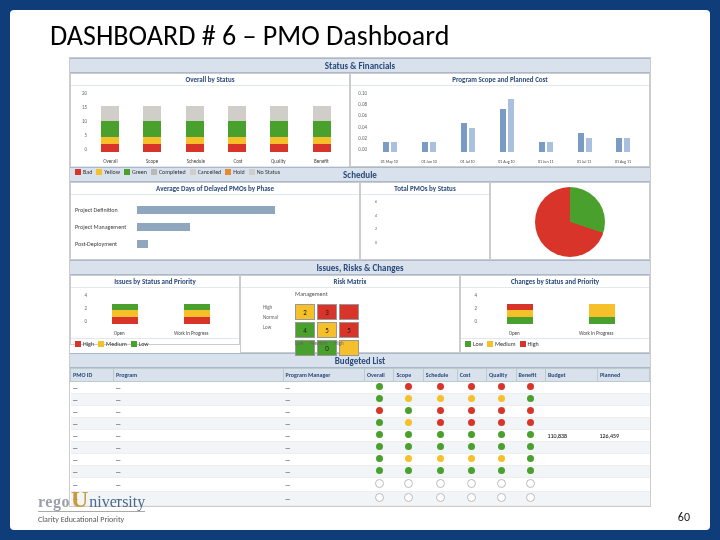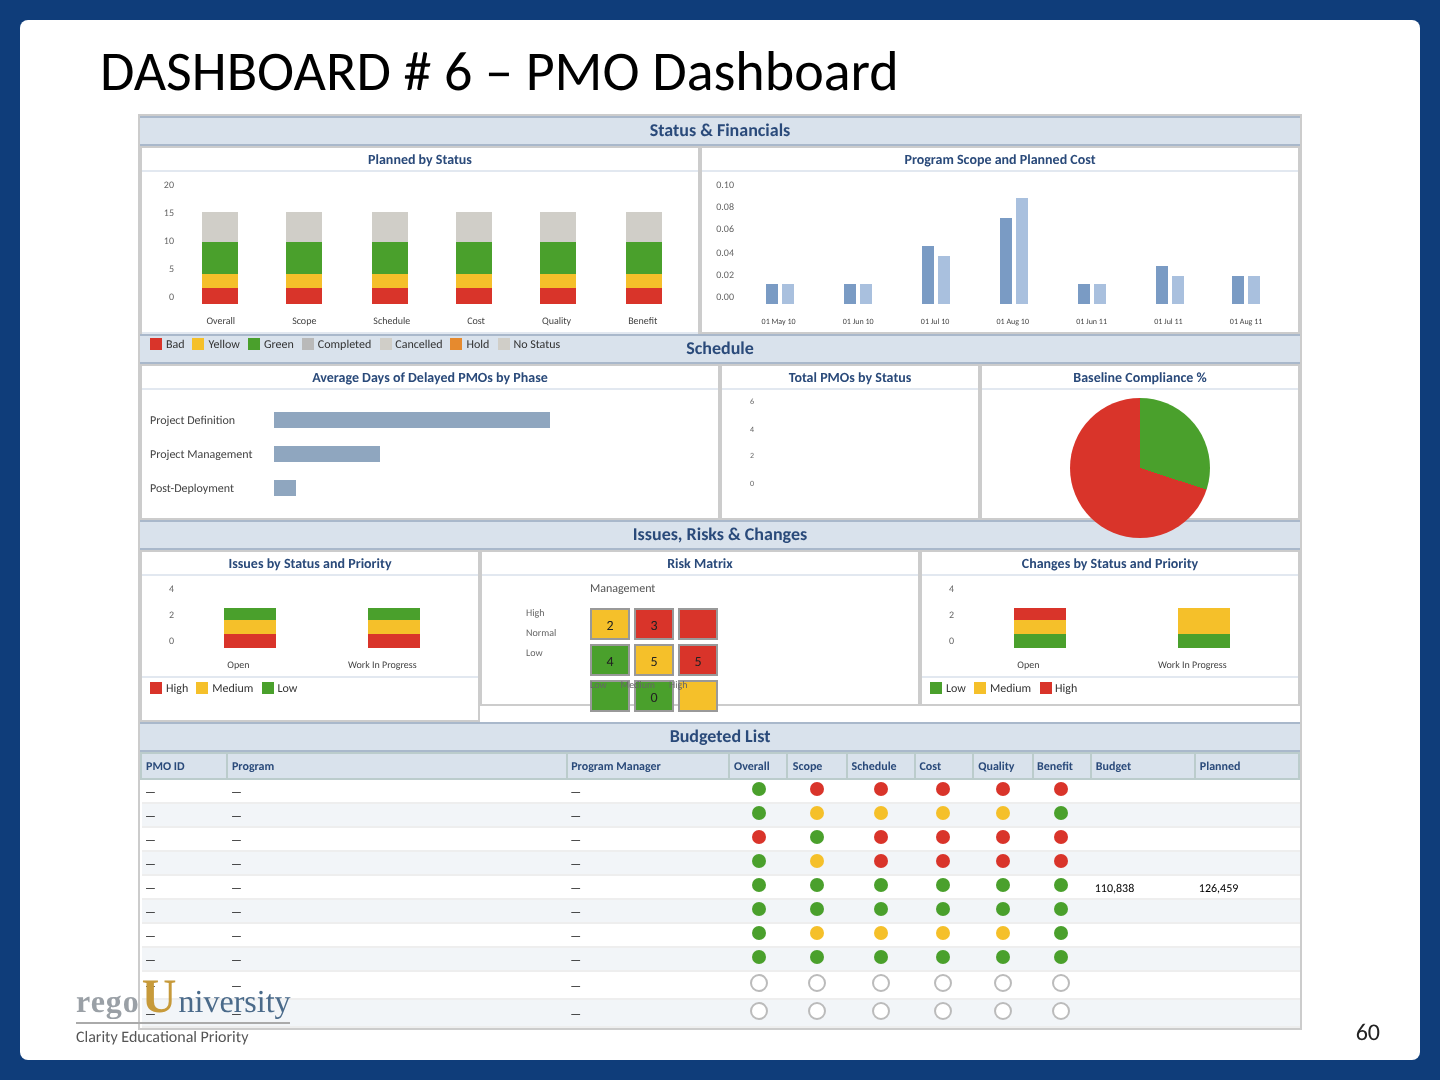--- a/index.html
+++ b/index.html
@@ -66,21 +66,21 @@
 
 <div class="slide">
   <div class="title">DASHBOARD # 6 – PMO Dashboard</div>
 
   <div class="dash">
 
     <div class="section-bar">Status &amp; Financials</div>
     <div class="row">
 
       <div class="panel" style="width:280px;height:94px">
-        <div class="panel-title">Planned by Status</div>
+        <div class="panel-title">Overall by Status</div>
         <div class="chart-area">
           <div class="axis-y">
             <span>20</span>
             <span>15</span>
             <span>10</span>
             <span>5</span>
             <span>0</span>
           </div>
           <div class="bars" id="status-bars">
               <div class="bar">
@@ -216,28 +216,27 @@
         <div class="chart-area">
           <div class="axis-y" style="font-size:4px">
               <span>6</span>
               <span>4</span>
               <span>2</span>
               <span>0</span>
             </div>
         </div>
       </div>
       <div class="panel" style="width:160px;height:78px">
-        <div class="panel-title">Baseline Compliance %</div>
         <div class="pie" id="baseline-pie" style="background: conic-gradient(rgb(74, 160, 44) 0deg, rgb(74, 160, 44) 108deg, rgb(217, 52, 42) 108deg, rgb(217, 52, 42) 360deg);"></div>
       </div>
     </div>
 
     <div class="section-bar">Issues, Risks &amp; Changes</div>
     <div class="row">
-      <div class="panel" style="width:170px;height:86px">
+      <div class="panel" style="width:170px;height:70px">
         <div class="panel-title">Issues by Status and Priority</div>
         <div class="chart-area" style="height:50px">
           <div class="axis-y">
             <span>4</span>
             <span>2</span>
             <span>0</span>
           </div>
           <div class="bars" id="issues-bars">
               <div class="bar" style="width: 26px;">
                 <div class="seg" style="background: rgb(74, 160, 44); height: 6.8px;"></div>

